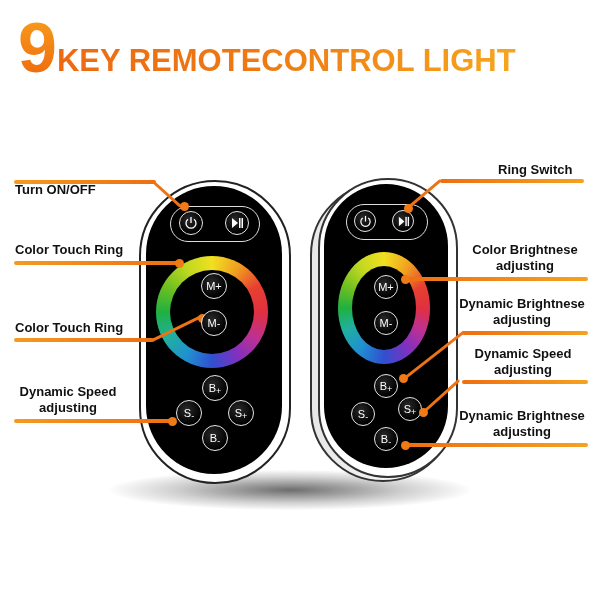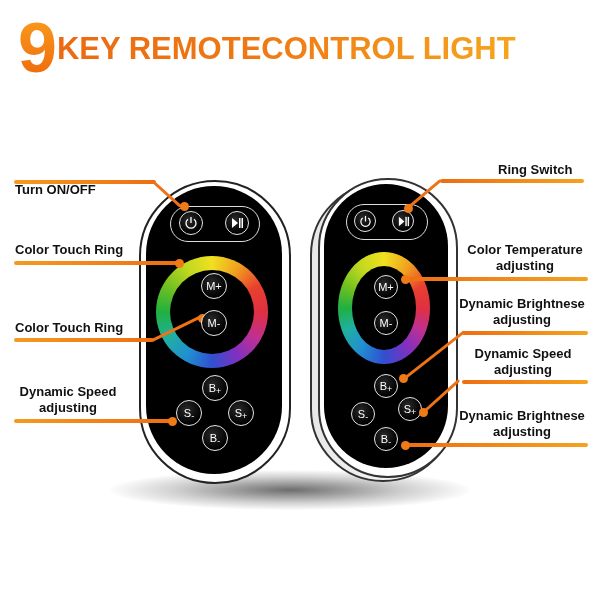--- a/index.html
+++ b/index.html
@@ -1,19 +1,19 @@
 <!DOCTYPE html>
 <html><head>
 <meta charset="utf-8">
 <style>
   html, body { margin:0; padding:0; }
   body { width:600px; height:600px; background:#ffffff; position:relative; overflow:hidden; font-family:"Liberation Sans", sans-serif; }
   .title { position:absolute; left:18px; top:18px; display:flex; align-items:flex-end; }
   .title .big { font-size:70px; font-weight:bold; line-height:60px; color:#f4820f; background:linear-gradient(180deg,#f99a1c,#ee6a0e); -webkit-background-clip:text; background-clip:text; -webkit-text-fill-color:transparent; letter-spacing:-2px; }
-  .title .rest { font-size:31px; font-weight:bold; line-height:30px; margin-left:2px; margin-bottom:14px; background:linear-gradient(90deg,#ec6a12 0%,#ee7a14 45%,#f6a51e 100%); -webkit-background-clip:text; background-clip:text; -webkit-text-fill-color:transparent; letter-spacing:0px; }
+  .title .rest { font-size:31px; font-weight:bold; line-height:30px; margin-left:2px; margin-bottom:2px; background:linear-gradient(90deg,#ec6a12 0%,#ee7a14 45%,#f6a51e 100%); -webkit-background-clip:text; background-clip:text; -webkit-text-fill-color:transparent; letter-spacing:0px; }
 
   .label { position:absolute; font-weight:bold; font-size:13px; color:#111; line-height:16px; }
   .label.center { text-align:center; }
   .line { position:absolute; height:4px; background:linear-gradient(90deg,#f59a1f,#ee6e12); border-radius:2px; }
   .line.r { background:linear-gradient(90deg,#ee6e12,#f5a21f); }
   .seg { position:absolute; height:3px; background:#ee7216; transform-origin:0 50%; border-radius:2px; }
   .dot { position:absolute; width:9px; height:9px; border-radius:50%; background:#f07a16; margin:-4.5px 0 0 -4.5px; }
 
   .shadow { position:absolute; left:110px; top:470px; width:360px; height:40px; border-radius:50%; background:radial-gradient(ellipse at center, rgba(60,60,60,0.75) 0%, rgba(120,120,120,0.35) 45%, rgba(255,255,255,0) 72%); }
 
@@ -142,21 +142,21 @@
 </div>
 <div class="line" style="left:14px; top:419px; width:158px;"></div>
 <div class="dot" style="left:172px; top:421px;"></div>
 
 <div class="label" style="left:498px; top:162px;">Ring Switch</div>
 <div class="line r" style="left:440px; top:179px; width:144px;"></div>
 <div class="seg" style="left:407px; top:207px; width:44px; transform:rotate(-40deg);"></div>
 <div class="dot" style="left:408px; top:208px;"></div>
 
 <div class="label center" style="left:459px; top:242px; width:132px;">
-  <div>Color Temperature</div>
+  <div>Color Brightnese</div>
   <div>adjusting</div>
 </div>
 <div class="line r" style="left:404px; top:277px; width:184px;"></div>
 <div class="dot" style="left:405px; top:279px;"></div>
 
 <div class="label center" style="left:452px; top:296px; width:140px;">
   <div>Dynamic Brightnese</div>
   <div>adjusting</div>
 </div>
 <div class="line r" style="left:462px; top:331px; width:126px;"></div>

